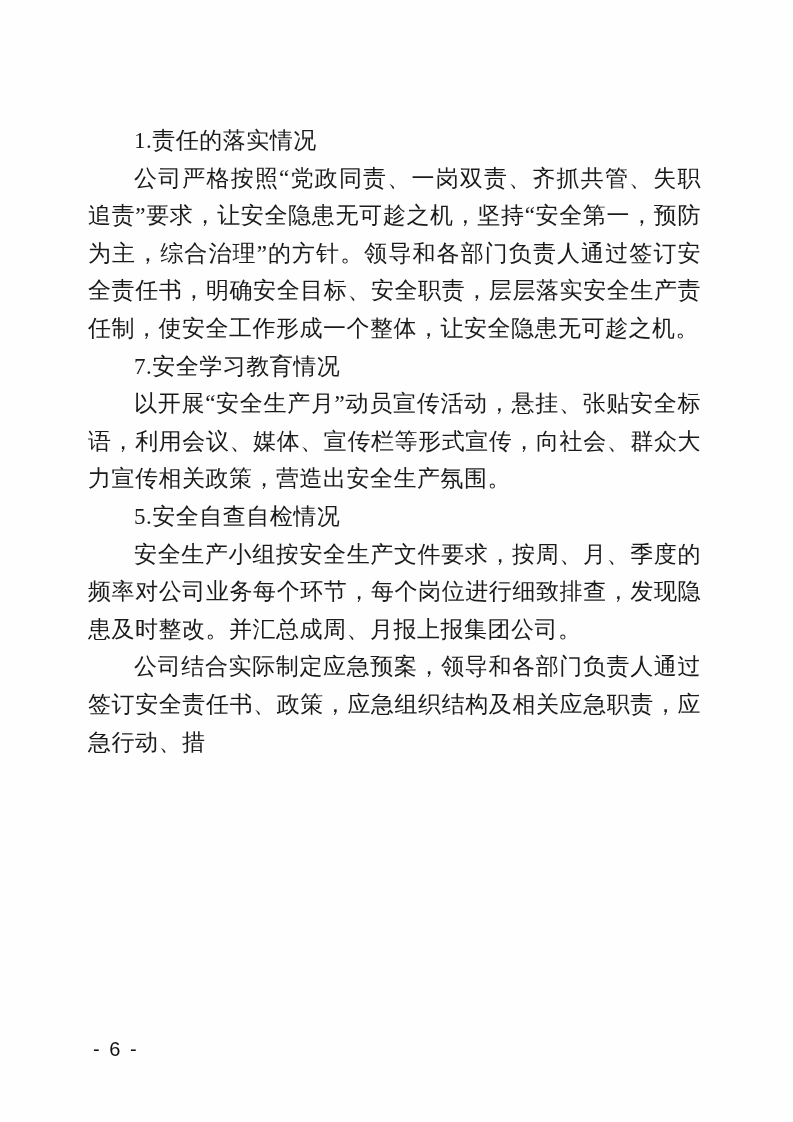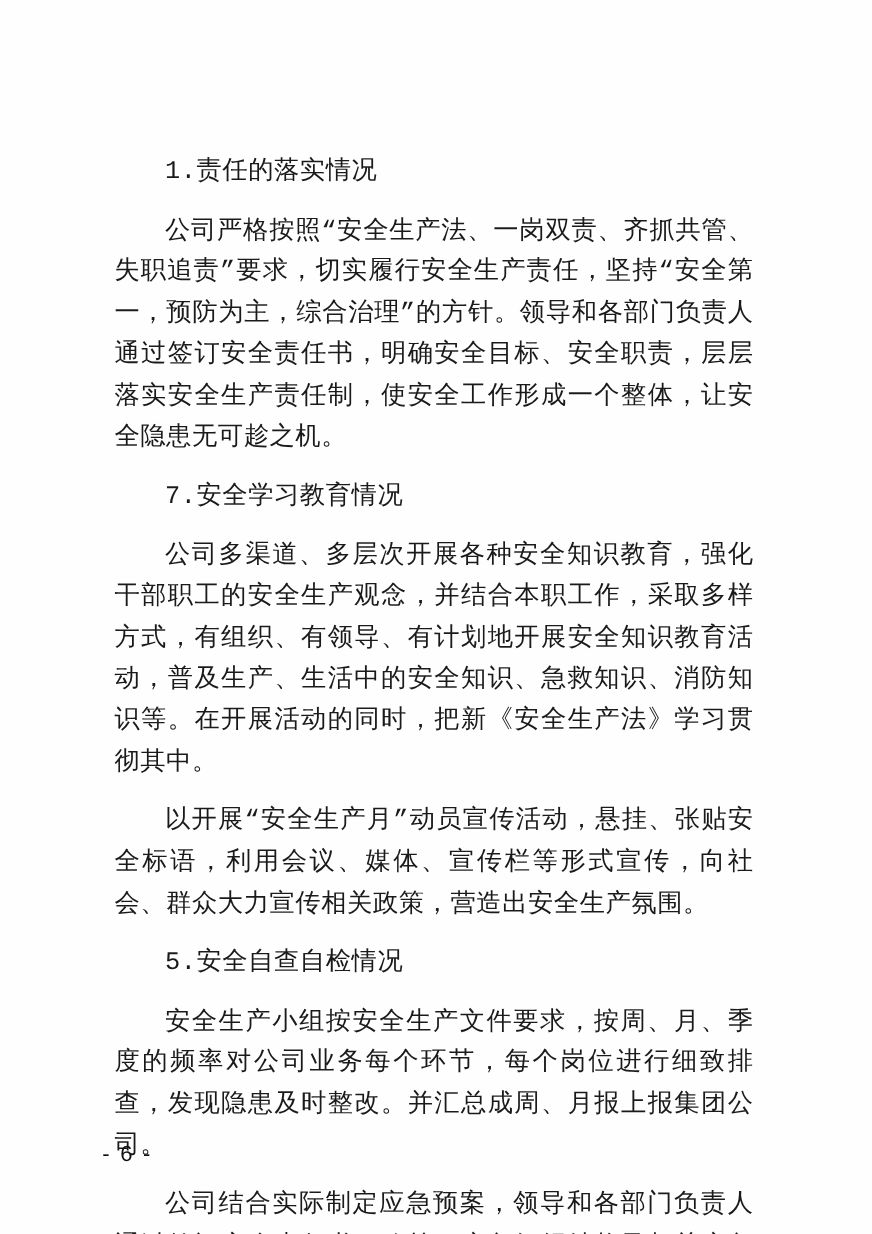--- a/index.html
+++ b/index.html
@@ -16,50 +16,48 @@
     font-family: "Liberation Serif", "DejaVu Serif", serif;
     color: #1a1a1a;
   }
   .content {
     position: absolute;
     left: 88px;
     top: 122px;
     width: 613px;
   }
   .para {
-    margin: 16px;
+    margin: 0;
     font-size: 23px;
     line-height: 37.6px;
     text-indent: 2em;
     text-align: justify;
     letter-spacing: 0.5px;
     word-break: break-all;
-    font-family: Liberation Mono, monospace;
   }
   .para.heading {
     text-align: left;
   }
   .footer {
     position: absolute;
     left: 93px;
     top: 1038px;
     font-size: 20px;
     letter-spacing: 2px;
     font-family: "Liberation Sans", "DejaVu Sans", sans-serif;
     color: #111111;
   }
 </style>
 </head>
 <body>
 
 <div class="page">
   <div class="content">
       <p class="para heading">1.责任的落实情况</p>
-      <p class="para body">公司严格按照“安全生产法、一岗双责、齐抓共管、失职追责”要求，切实履行安全生产责任，坚持“安全第一，预防为主，综合治理”的方针。领导和各部门负责人通过签订安全责任书，明确安全目标、安全职责，层层落实安全生产责任制，使安全工作形成一个整体，让安全隐患无可趁之机。</p>
+      <p class="para body">公司严格按照“党政同责、一岗双责、齐抓共管、失职追责”要求，让安全隐患无可趁之机，坚持“安全第一，预防为主，综合治理”的方针。领导和各部门负责人通过签订安全责任书，明确安全目标、安全职责，层层落实安全生产责任制，使安全工作形成一个整体，让安全隐患无可趁之机。</p>
       <p class="para heading">7.安全学习教育情况</p>
-      <p class="para body">公司多渠道、多层次开展各种安全知识教育，强化干部职工的安全生产观念，并结合本职工作，采取多样方式，有组织、有领导、有计划地开展安全知识教育活动，普及生产、生活中的安全知识、急救知识、消防知识等。在开展活动的同时，把新《安全生产法》学习贯彻其中。</p>
       <p class="para body">以开展“安全生产月”动员宣传活动，悬挂、张贴安全标语，利用会议、媒体、宣传栏等形式宣传，向社会、群众大力宣传相关政策，营造出安全生产氛围。</p>
       <p class="para heading">5.安全自查自检情况</p>
       <p class="para body">安全生产小组按安全生产文件要求，按周、月、季度的频率对公司业务每个环节，每个岗位进行细致排查，发现隐患及时整改。并汇总成周、月报上报集团公司。</p>
       <p class="para body">公司结合实际制定应急预案，领导和各部门负责人通过签订安全责任书、政策，应急组织结构及相关应急职责，应急行动、措</p>
     </div>
   <div class="footer">- 6 -</div>
 </div>
 
 </body></html>

